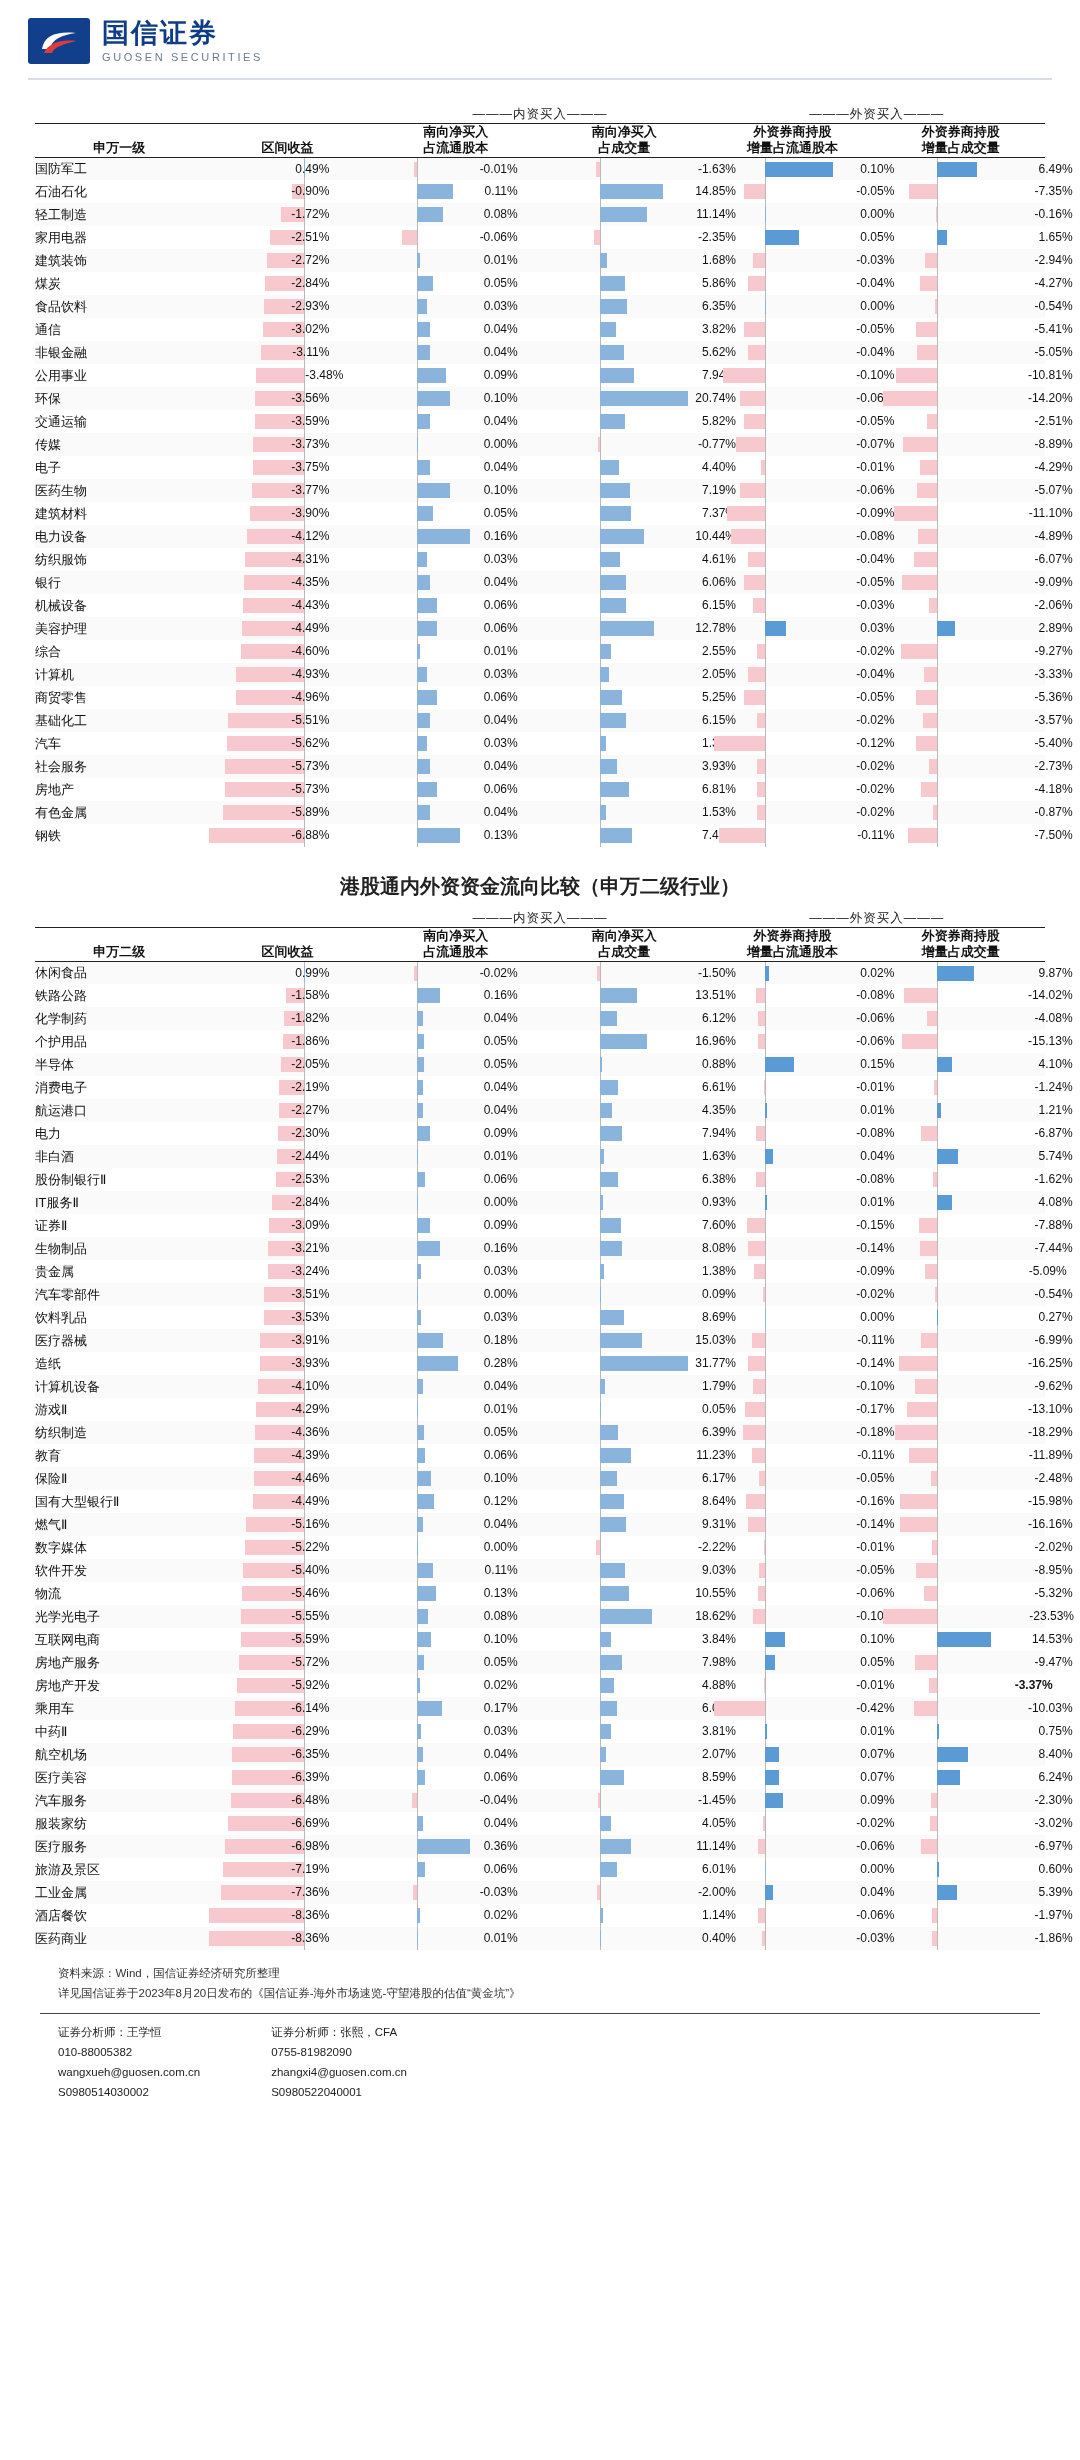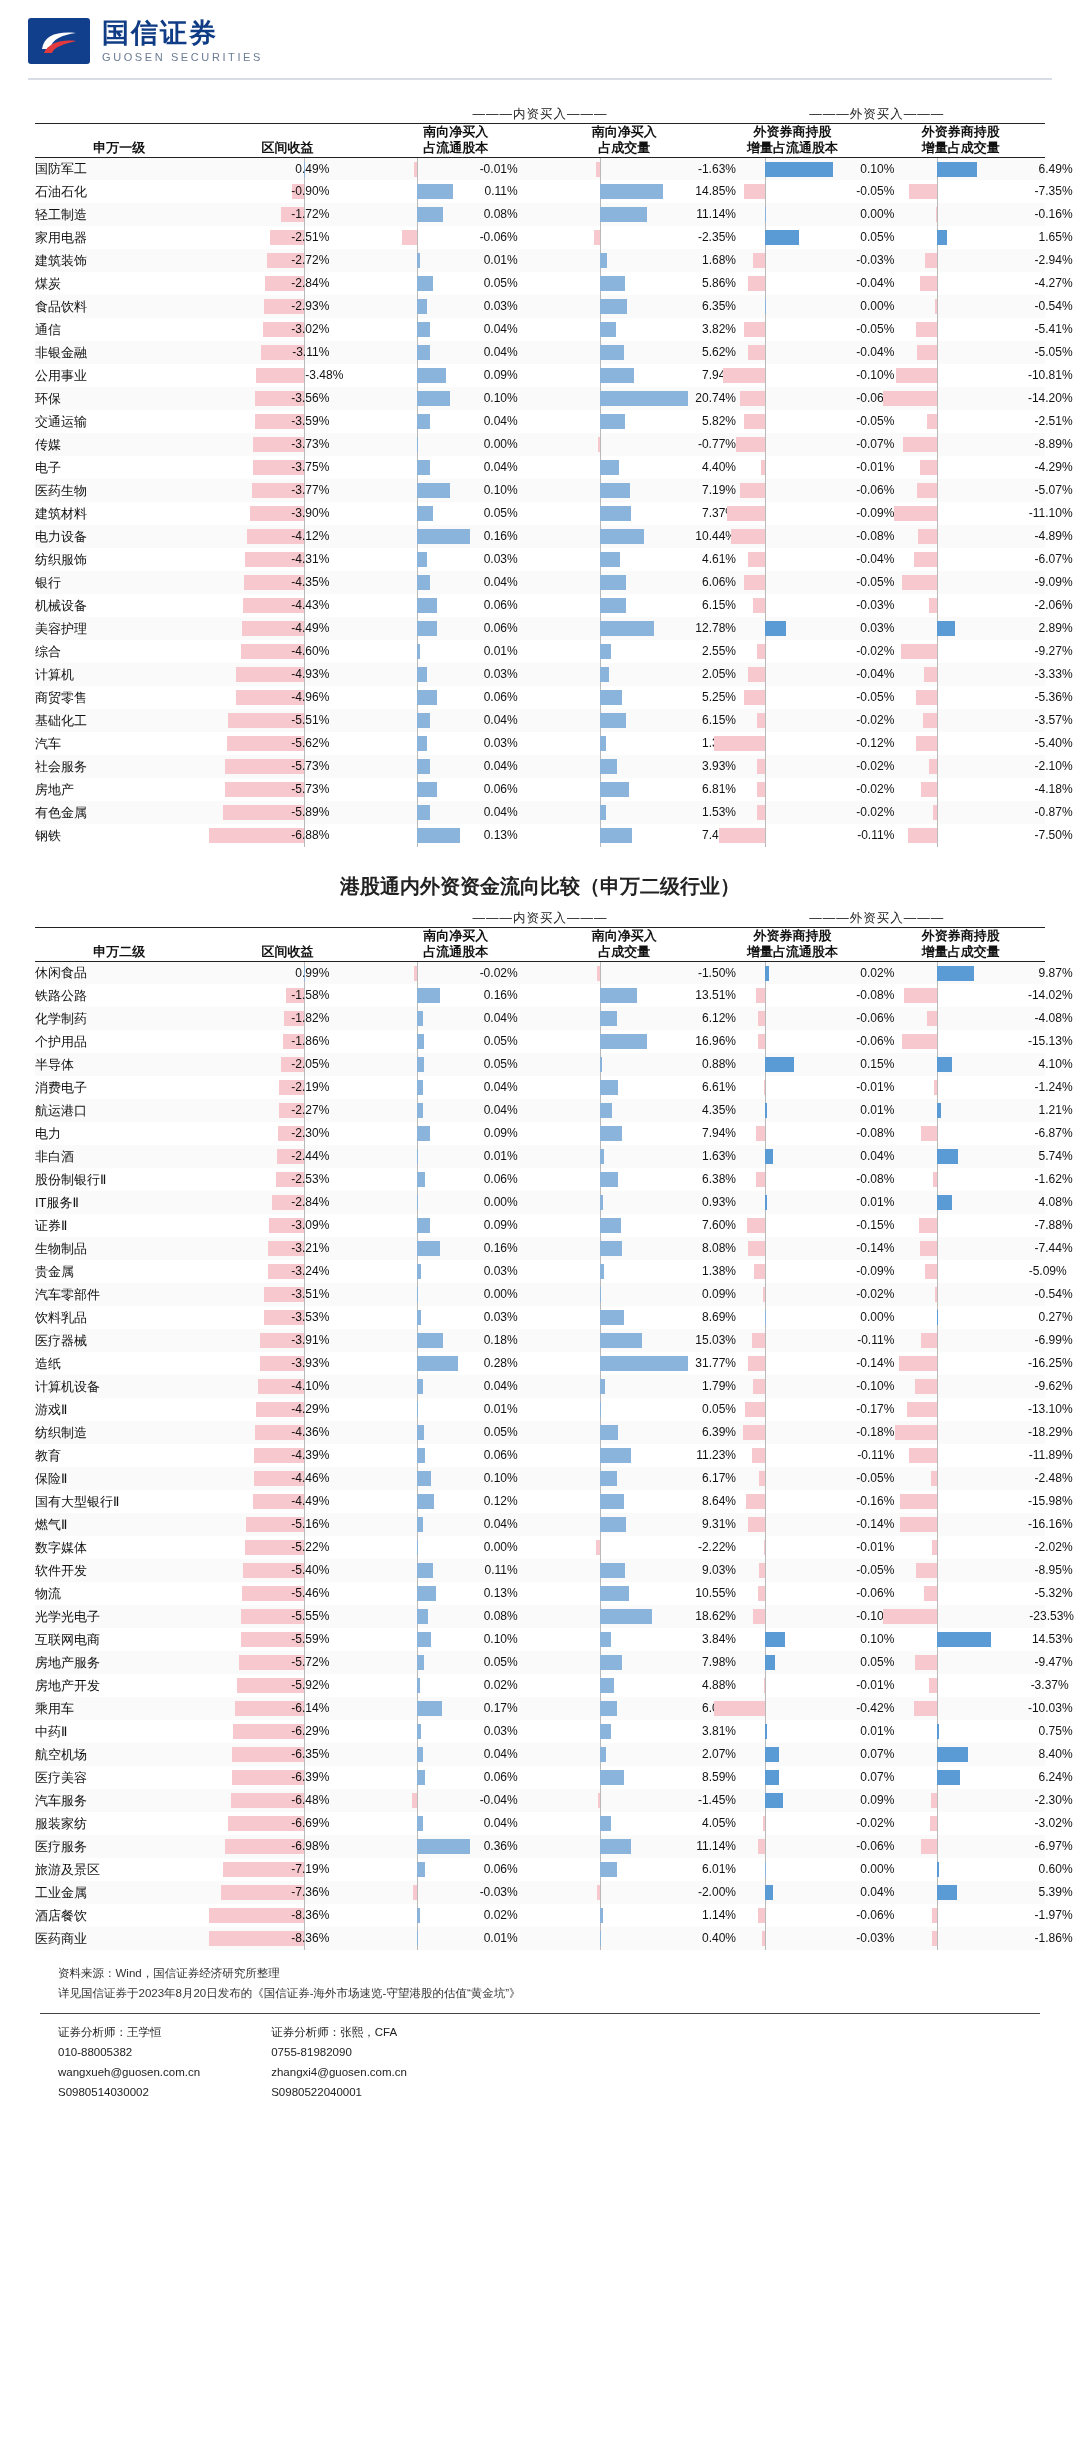--- a/index.html
+++ b/index.html
@@ -874,21 +874,21 @@
               <div class="val" style="left:150px;width:46px;text-align:right;">3.93%</div>
             </td>
             <td class="barcell " style="width:190px">
               <div class="axis" style="left:57px"></div>
               <div class="bar pink" style="left:48.5px;width:8.500000000000002px"></div>
               <div class="val" style="left:140px;width:46px;text-align:right;">-0.02%</div>
             </td>
             <td class="barcell" style="width:200px">
               <div class="axis" style="left:60px"></div>
               <div class="bar pink" style="left:52.014084507042256px;width:7.985915492957748px"></div>
-              <div class="val" style="left:150px;width:46px;text-align:right;">-2.10%</div>
+              <div class="val" style="left:150px;width:46px;text-align:right;">-2.73%</div>
             </td>
           </tr>
           <tr class="row-h">
             <td class="name-cell">房地产</td>
             <td class="barcell" style="width:130px">
               <div class="axis" style="left:101px"></div>
               <div class="bar pink" style="left:21.879360465116278px;width:79.12063953488372px"></div>
               <div class="val" style="left:82px;width:44px;text-align:right;">-5.73%</div>
             </td>
             <td class="barcell " style="width:150px">
@@ -1892,21 +1892,21 @@
               <div class="val" style="left:150px;width:46px;text-align:right;">4.88%</div>
             </td>
             <td class="barcell " style="width:190px">
               <div class="axis" style="left:57px"></div>
               <div class="bar pink" style="left:55.785714285714285px;width:1.2142857142857144px"></div>
               <div class="val" style="left:140px;width:46px;text-align:right;">-0.01%</div>
             </td>
             <td class="barcell" style="width:200px">
               <div class="axis" style="left:60px"></div>
               <div class="bar pink" style="left:52.26604334891628px;width:7.733956651083723px"></div>
-              <div class="val" style="left:150px;width:46px;text-align:center;">-3.37%</div>
+              <div class="val" style="left:138px;width:46px;text-align:left;font-weight:bold;">-3.37%</div>
             </td>
           </tr>
           <tr class="row-h">
             <td class="name-cell">乘用车</td>
             <td class="barcell" style="width:130px">
               <div class="axis" style="left:101px"></div>
               <div class="bar pink" style="left:31.227272727272734px;width:69.77272727272727px"></div>
               <div class="val" style="left:82px;width:44px;text-align:right;">-6.14%</div>
             </td>
             <td class="barcell " style="width:150px">

